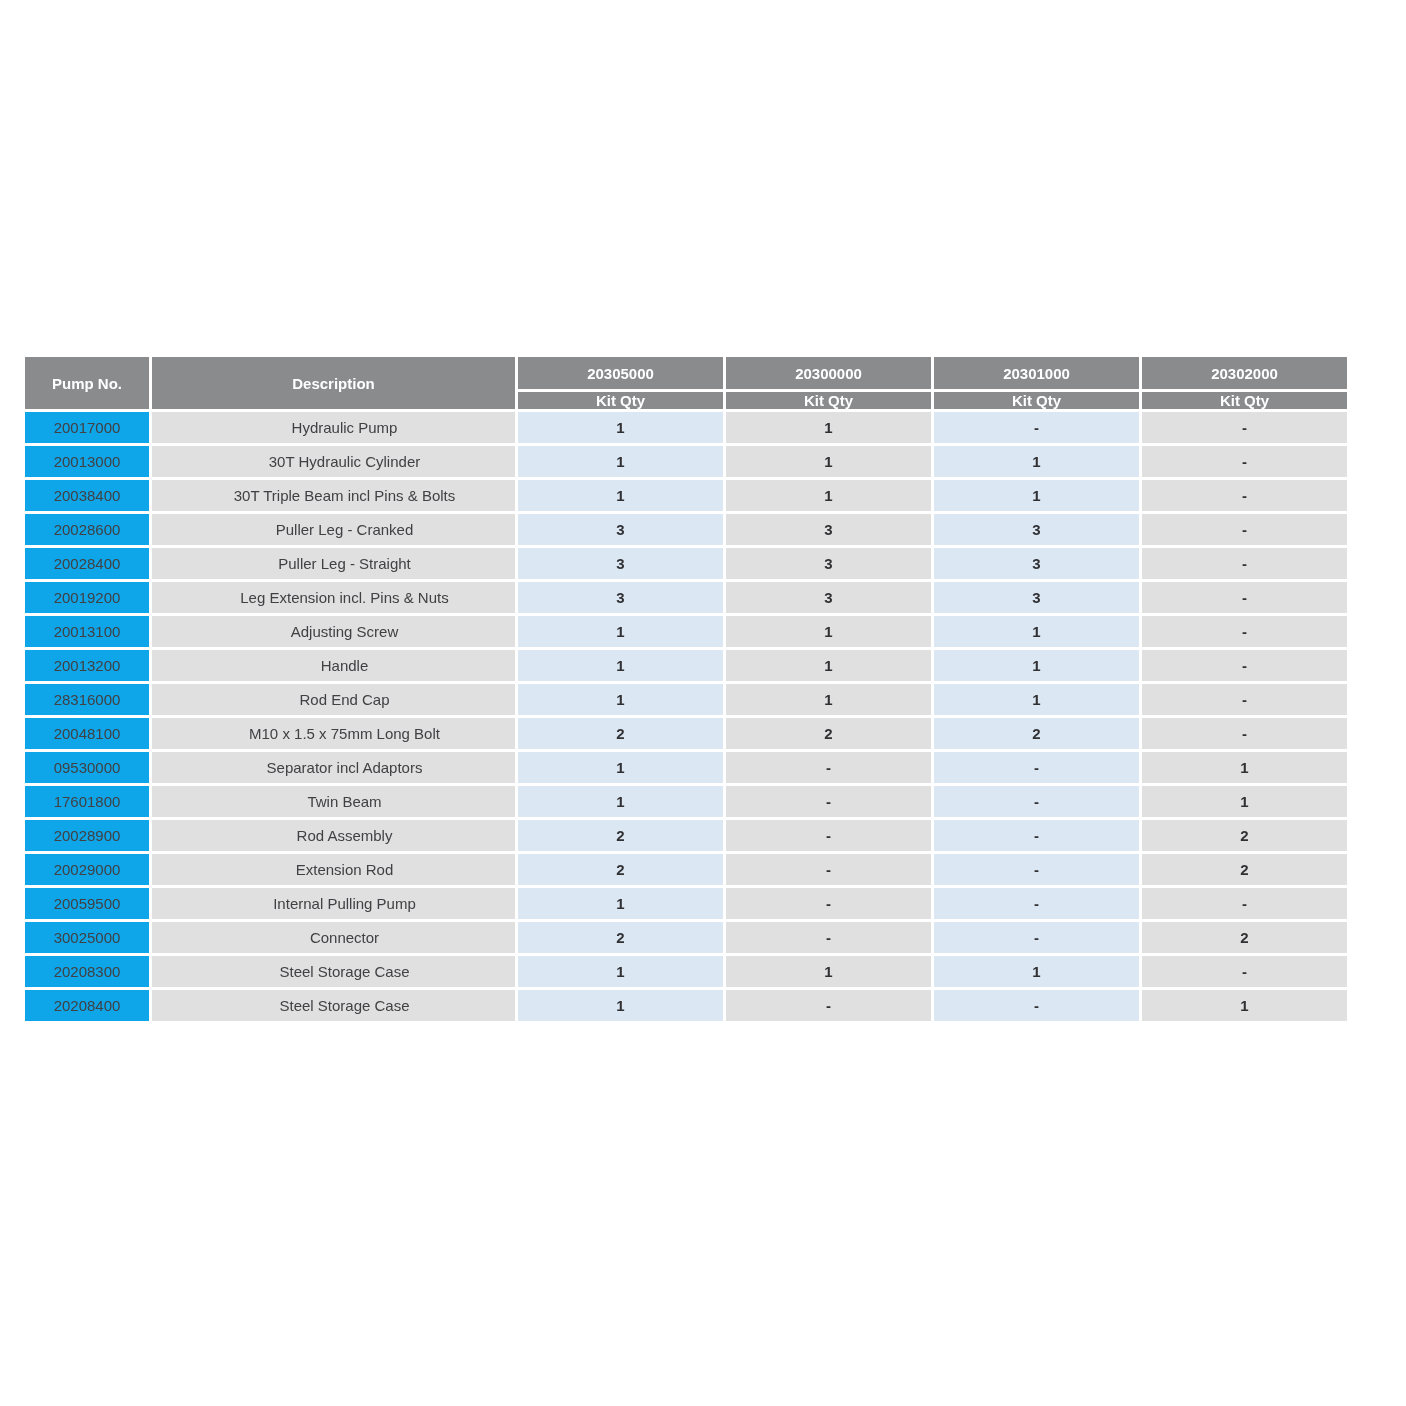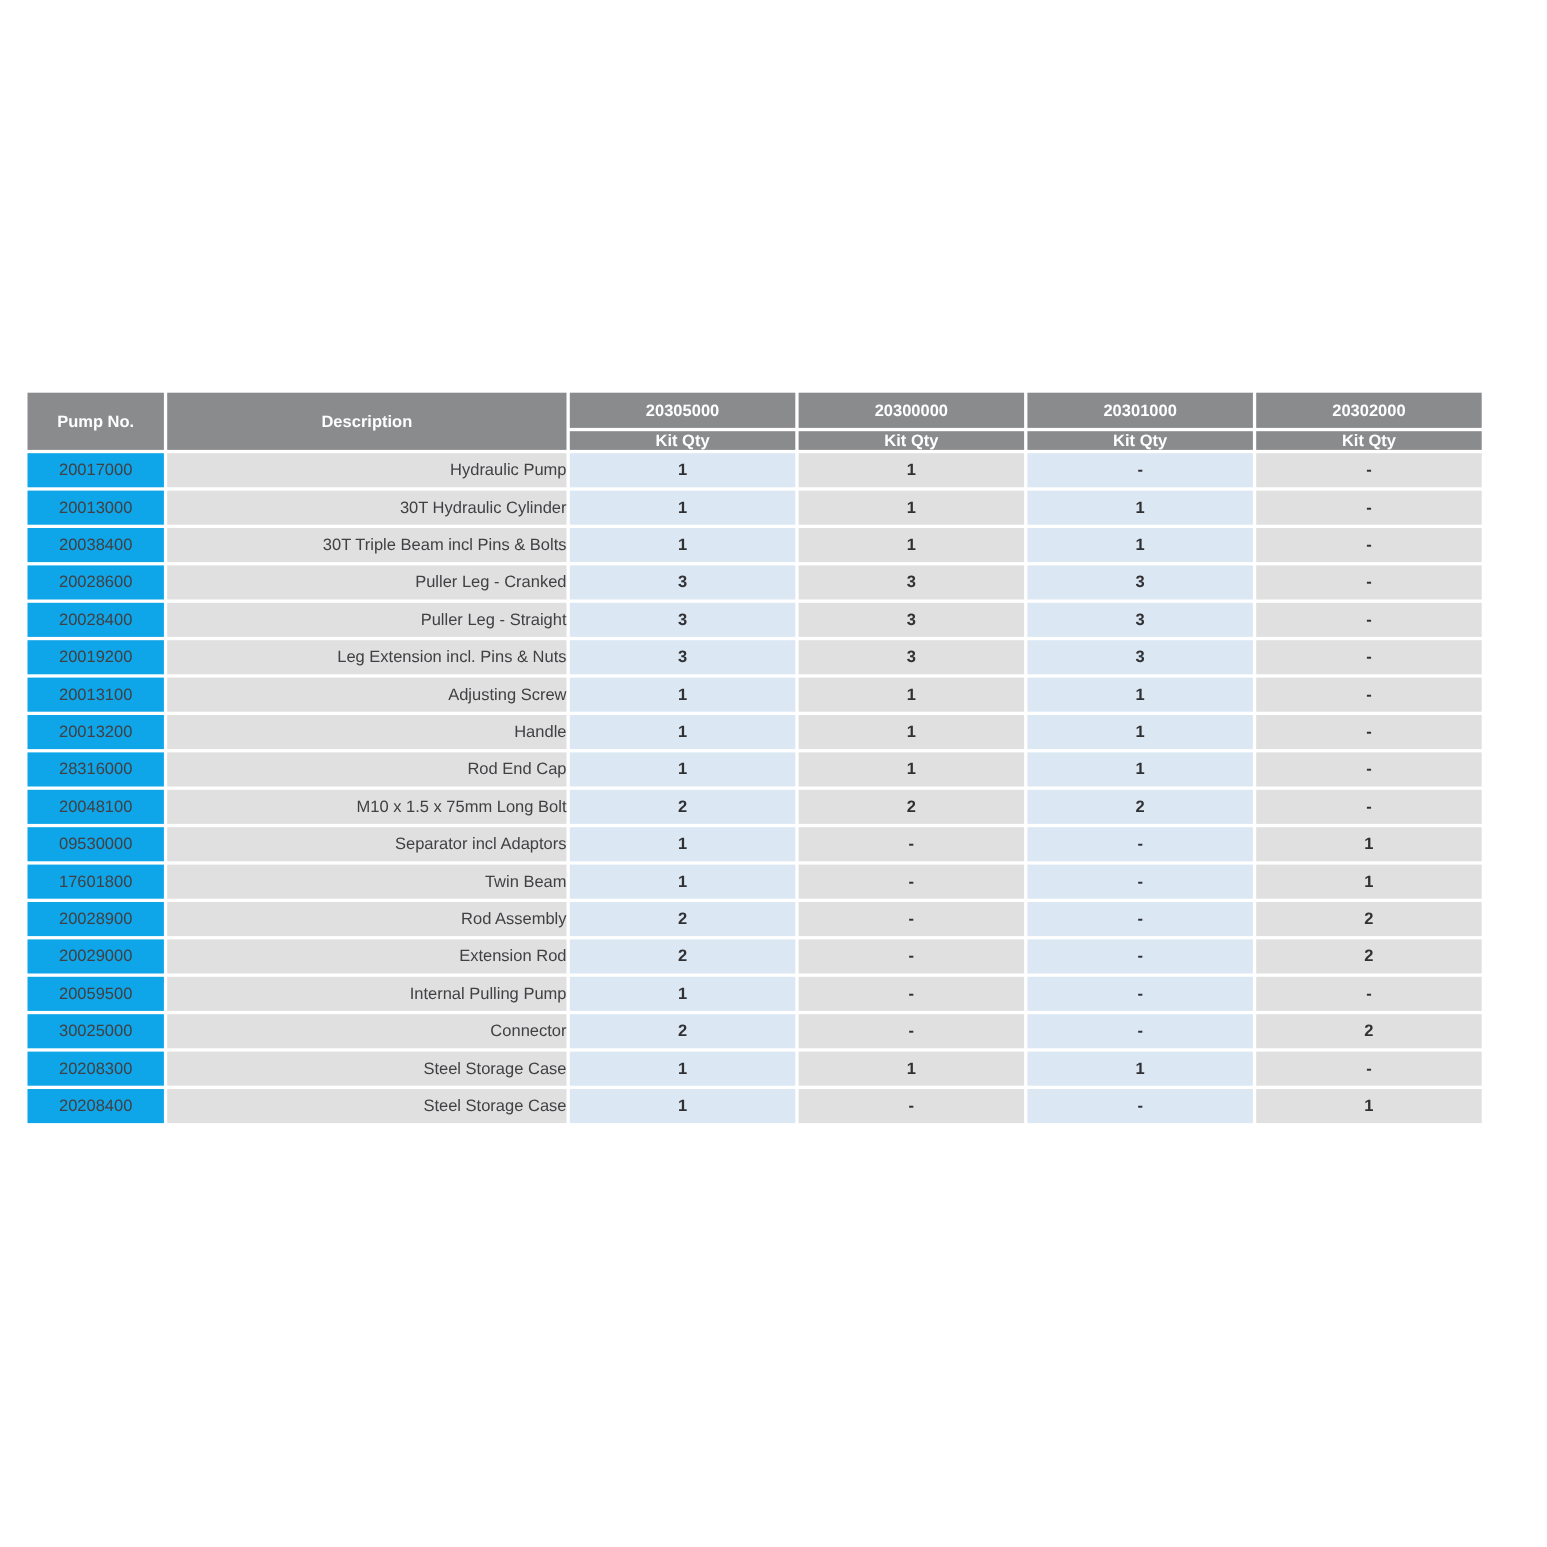--- a/index.html
+++ b/index.html
@@ -46,21 +46,21 @@
     vertical-align: middle;
     padding: 0;
     color: #414144;
   }
   td.part {
     background: #0ea5e9;
     text-align: center;
   }
   td.desc {
     background: #e0e0e1;
-    text-align: right;
+    text-align: center;
     padding-left: 22px;
   }
   td.qty {
     text-align: center;
     font-weight: bold;
     color: #313134;
   }
   td.qty.blue { background: #dbe8f4; }
   td.qty.gray { background: #e0e0e1; }
 </style>

